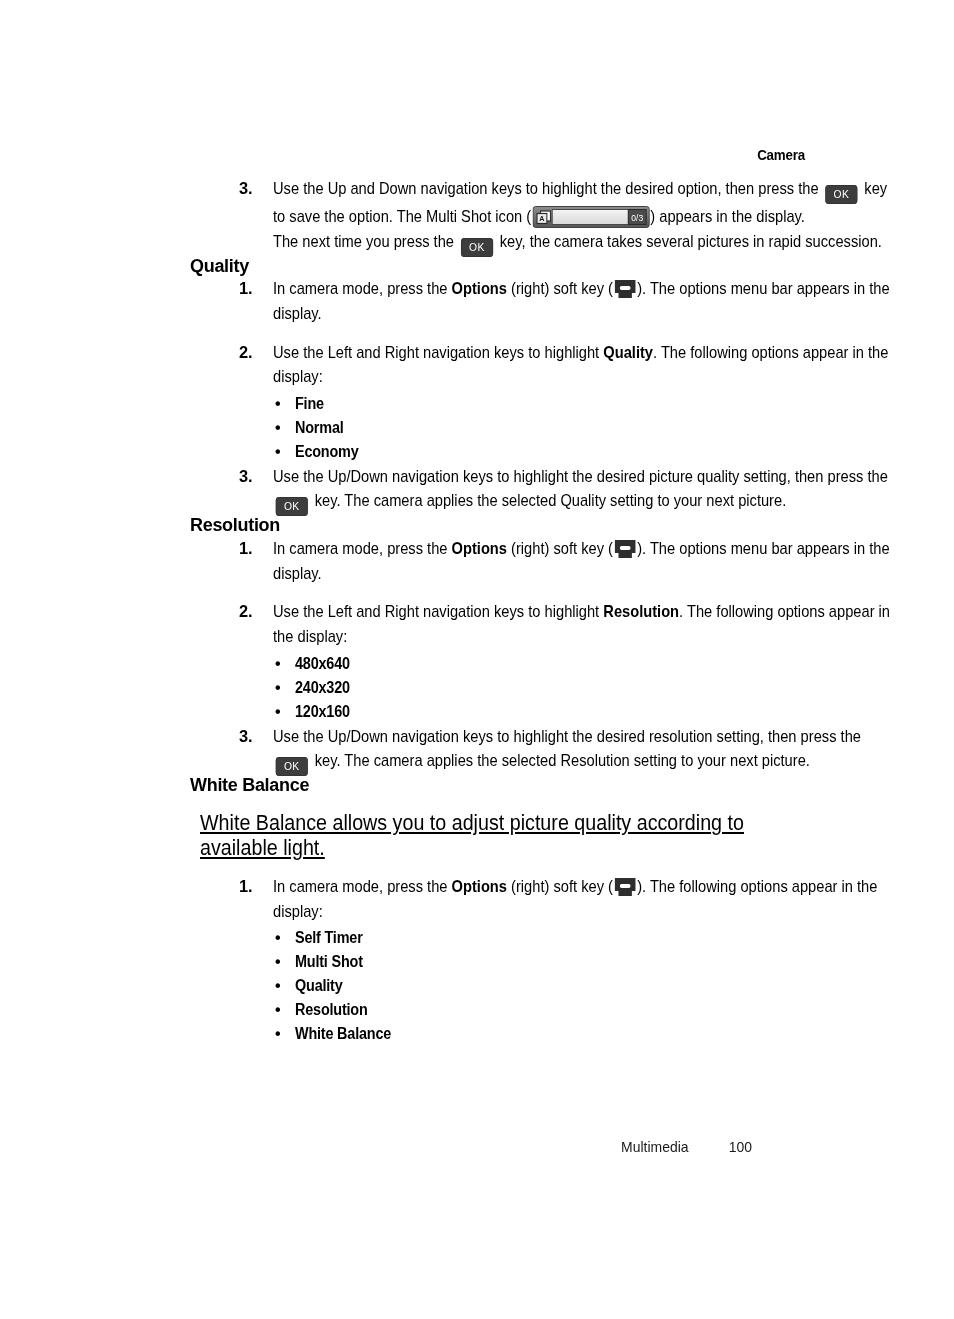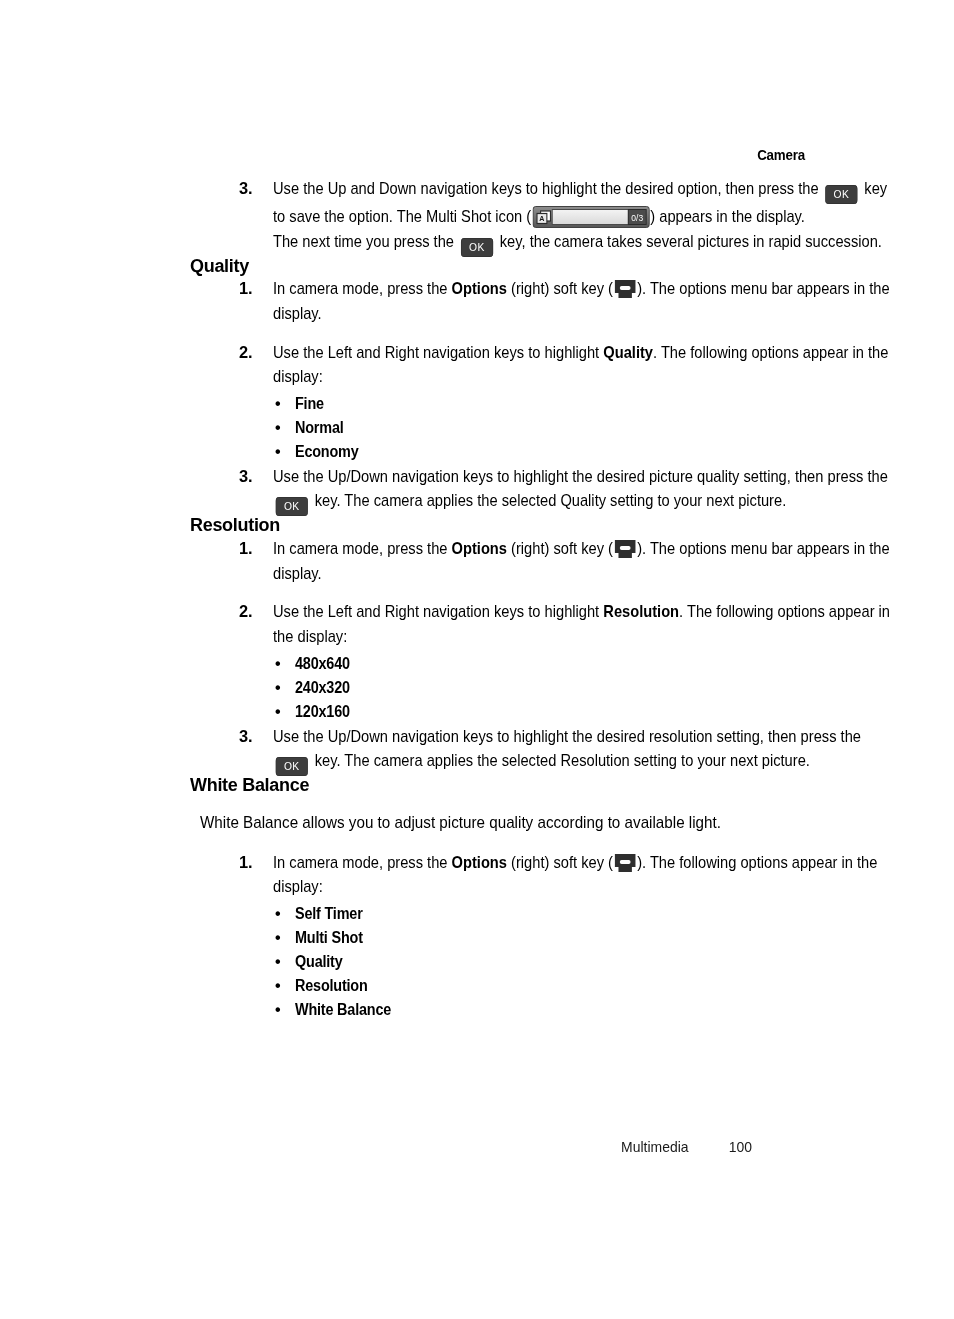--- a/index.html
+++ b/index.html
@@ -85,22 +85,23 @@
     width: 690px;
     transform: scaleX(0.895);
     transform-origin: left top;
   }
   .step .body b { font-weight: bold; }
 
   
   .para {
     margin-top: 15px;
     padding-left: 10px;
-    font-size: 17px;
+    font-size: 22px;
     line-height: 24.6px;
+    text-decoration: underline;
   }
   .para .body {
     display: block;
     width: 680px;
     transform: scaleX(0.895);
     transform-origin: left top;
   }
 
   
   ul.bullets {

